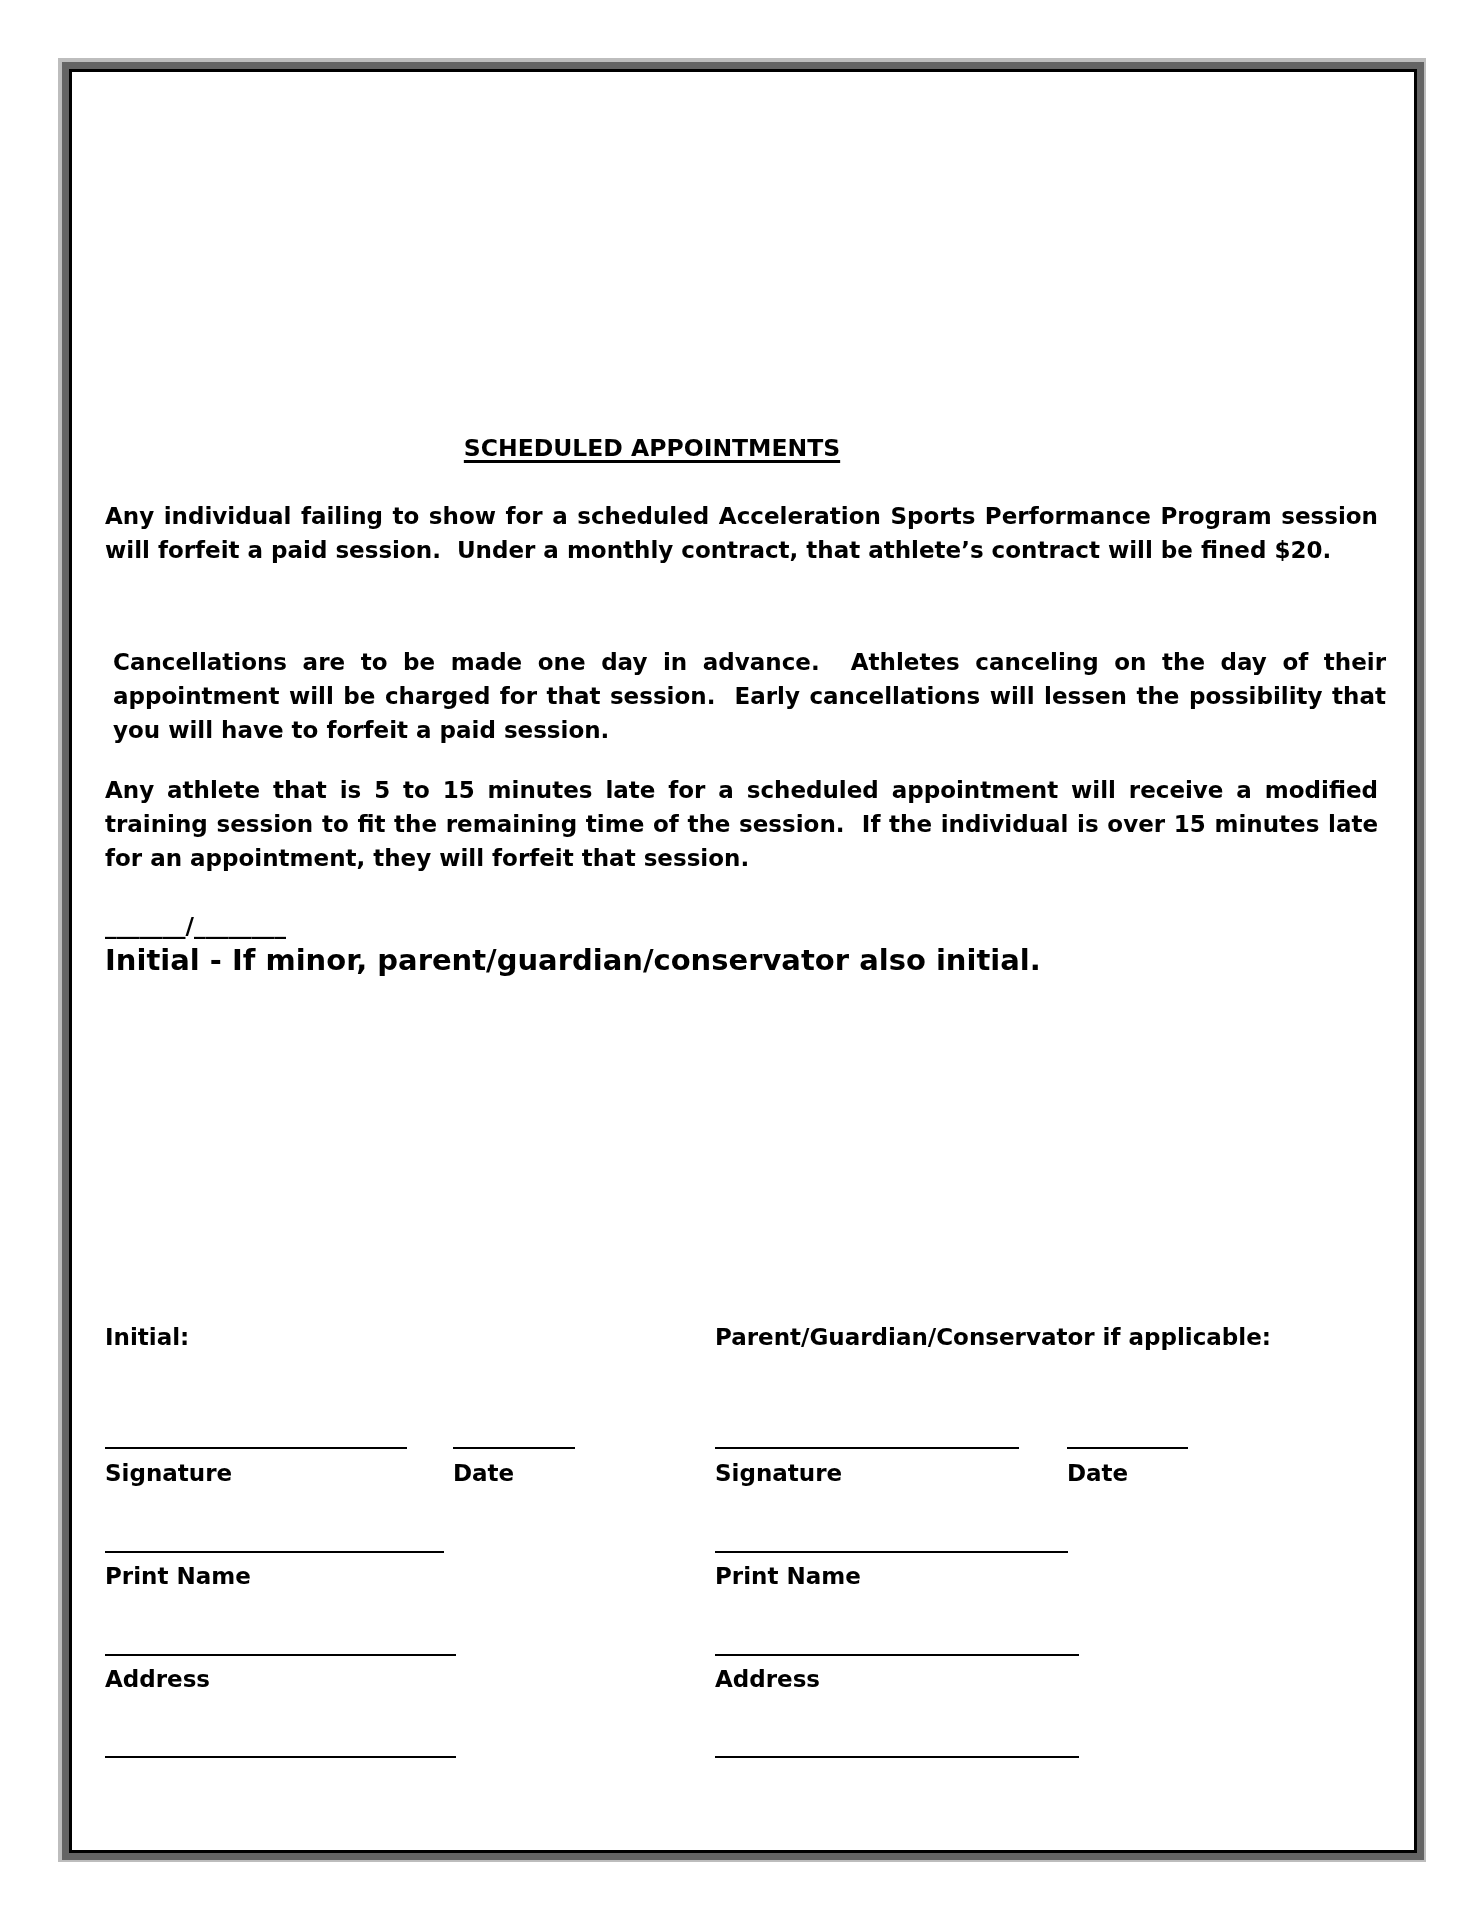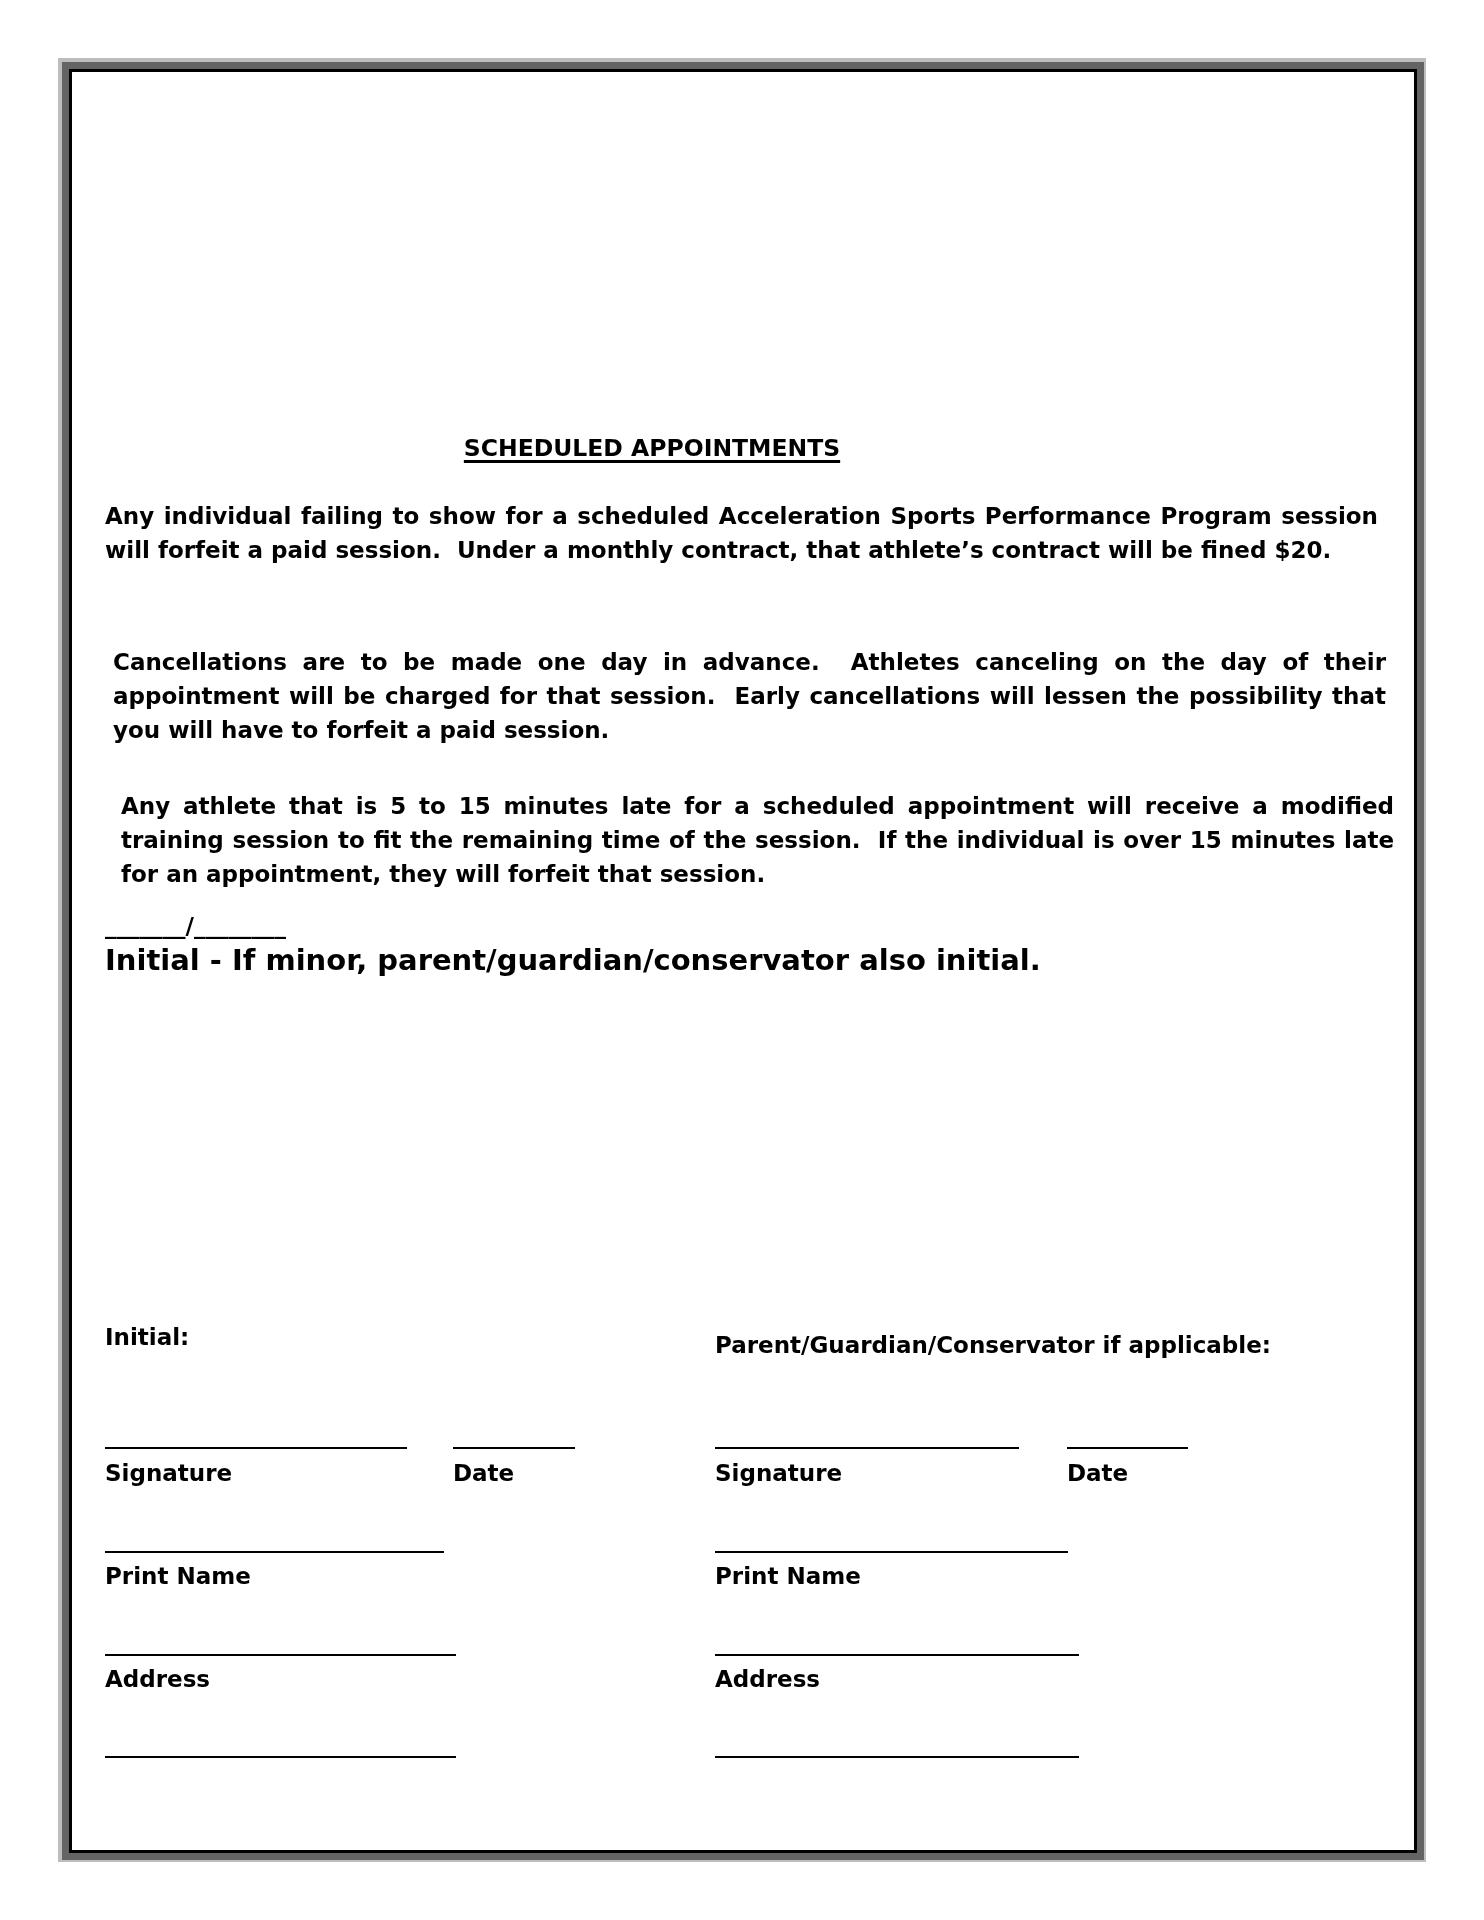--- a/index.html
+++ b/index.html
@@ -107,41 +107,41 @@
     <div class="frame-inner">
       <div class="frame-page"></div>
     </div>
   </div>
 </div>
 
 <div class="abs title">SCHEDULED APPOINTMENTS</div>
 
 <p class="para p1" style="margin:0">Any individual failing to show for a scheduled Acceleration Sports Performance Program session will forfeit a paid session.&nbsp; Under a monthly contract, that athlete’s contract will be fined $20.</p>
 <p class="para p2" style="margin:8px">Cancellations are to be made one day in advance.&nbsp; Athletes canceling on the day of their appointment will be charged for that session.&nbsp; Early cancellations will lessen the possibility that you will have to forfeit a paid session.</p>
-<p class="para p3" style="margin:16px">Any athlete that is 5 to 15 minutes late for a scheduled appointment will receive a modified training session to fit the remaining time of the session.&nbsp; If the individual is over 15 minutes late for an appointment, they will forfeit that session.</p>
+<p class="para p3" style="margin:0">Any athlete that is 5 to 15 minutes late for a scheduled appointment will receive a modified training session to fit the remaining time of the session.&nbsp; If the individual is over 15 minutes late for an appointment, they will forfeit that session.</p>
 
 <div class="abs initials">_______/________</div>
 <div class="abs initials-note">Initial - If minor, parent/guardian/conservator also initial.</div>
 
 <div class="abs label" style="left:105px; top:1320px;">Initial:</div>
 
 <div class="rule" style="left:105px; top:1447px; width:302px;"></div>
 <div class="rule" style="left:453px; top:1447px; width:122px;"></div>
 <div class="abs label" style="left:105px; top:1456px;">Signature</div>
 <div class="abs label" style="left:453px; top:1456px;">Date</div>
 
 <div class="rule" style="left:105px; top:1551px; width:339px;"></div>
 <div class="abs label" style="left:105px; top:1559px;">Print Name</div>
 
 <div class="rule" style="left:105px; top:1654px; width:351px;"></div>
 <div class="abs label" style="left:105px; top:1662px;">Address</div>
 
 <div class="rule" style="left:105px; top:1756px; width:351px;"></div>
 
-<div class="abs label" style="left:715px; top:1320px;margin-top:8px;">Parent/Guardian/Conservator if applicable:</div>
+<div class="abs label" style="left:715px; top:1320px;">Parent/Guardian/Conservator if applicable:</div>
 
 <div class="rule" style="left:715px; top:1447px; width:304px;"></div>
 <div class="rule" style="left:1067px; top:1447px; width:121px;"></div>
 <div class="abs label" style="left:715px; top:1456px;">Signature</div>
 <div class="abs label" style="left:1067px; top:1456px;">Date</div>
 
 <div class="rule" style="left:715px; top:1551px; width:353px;"></div>
 <div class="abs label" style="left:715px; top:1559px;">Print Name</div>
 
 <div class="rule" style="left:715px; top:1654px; width:364px;"></div>

